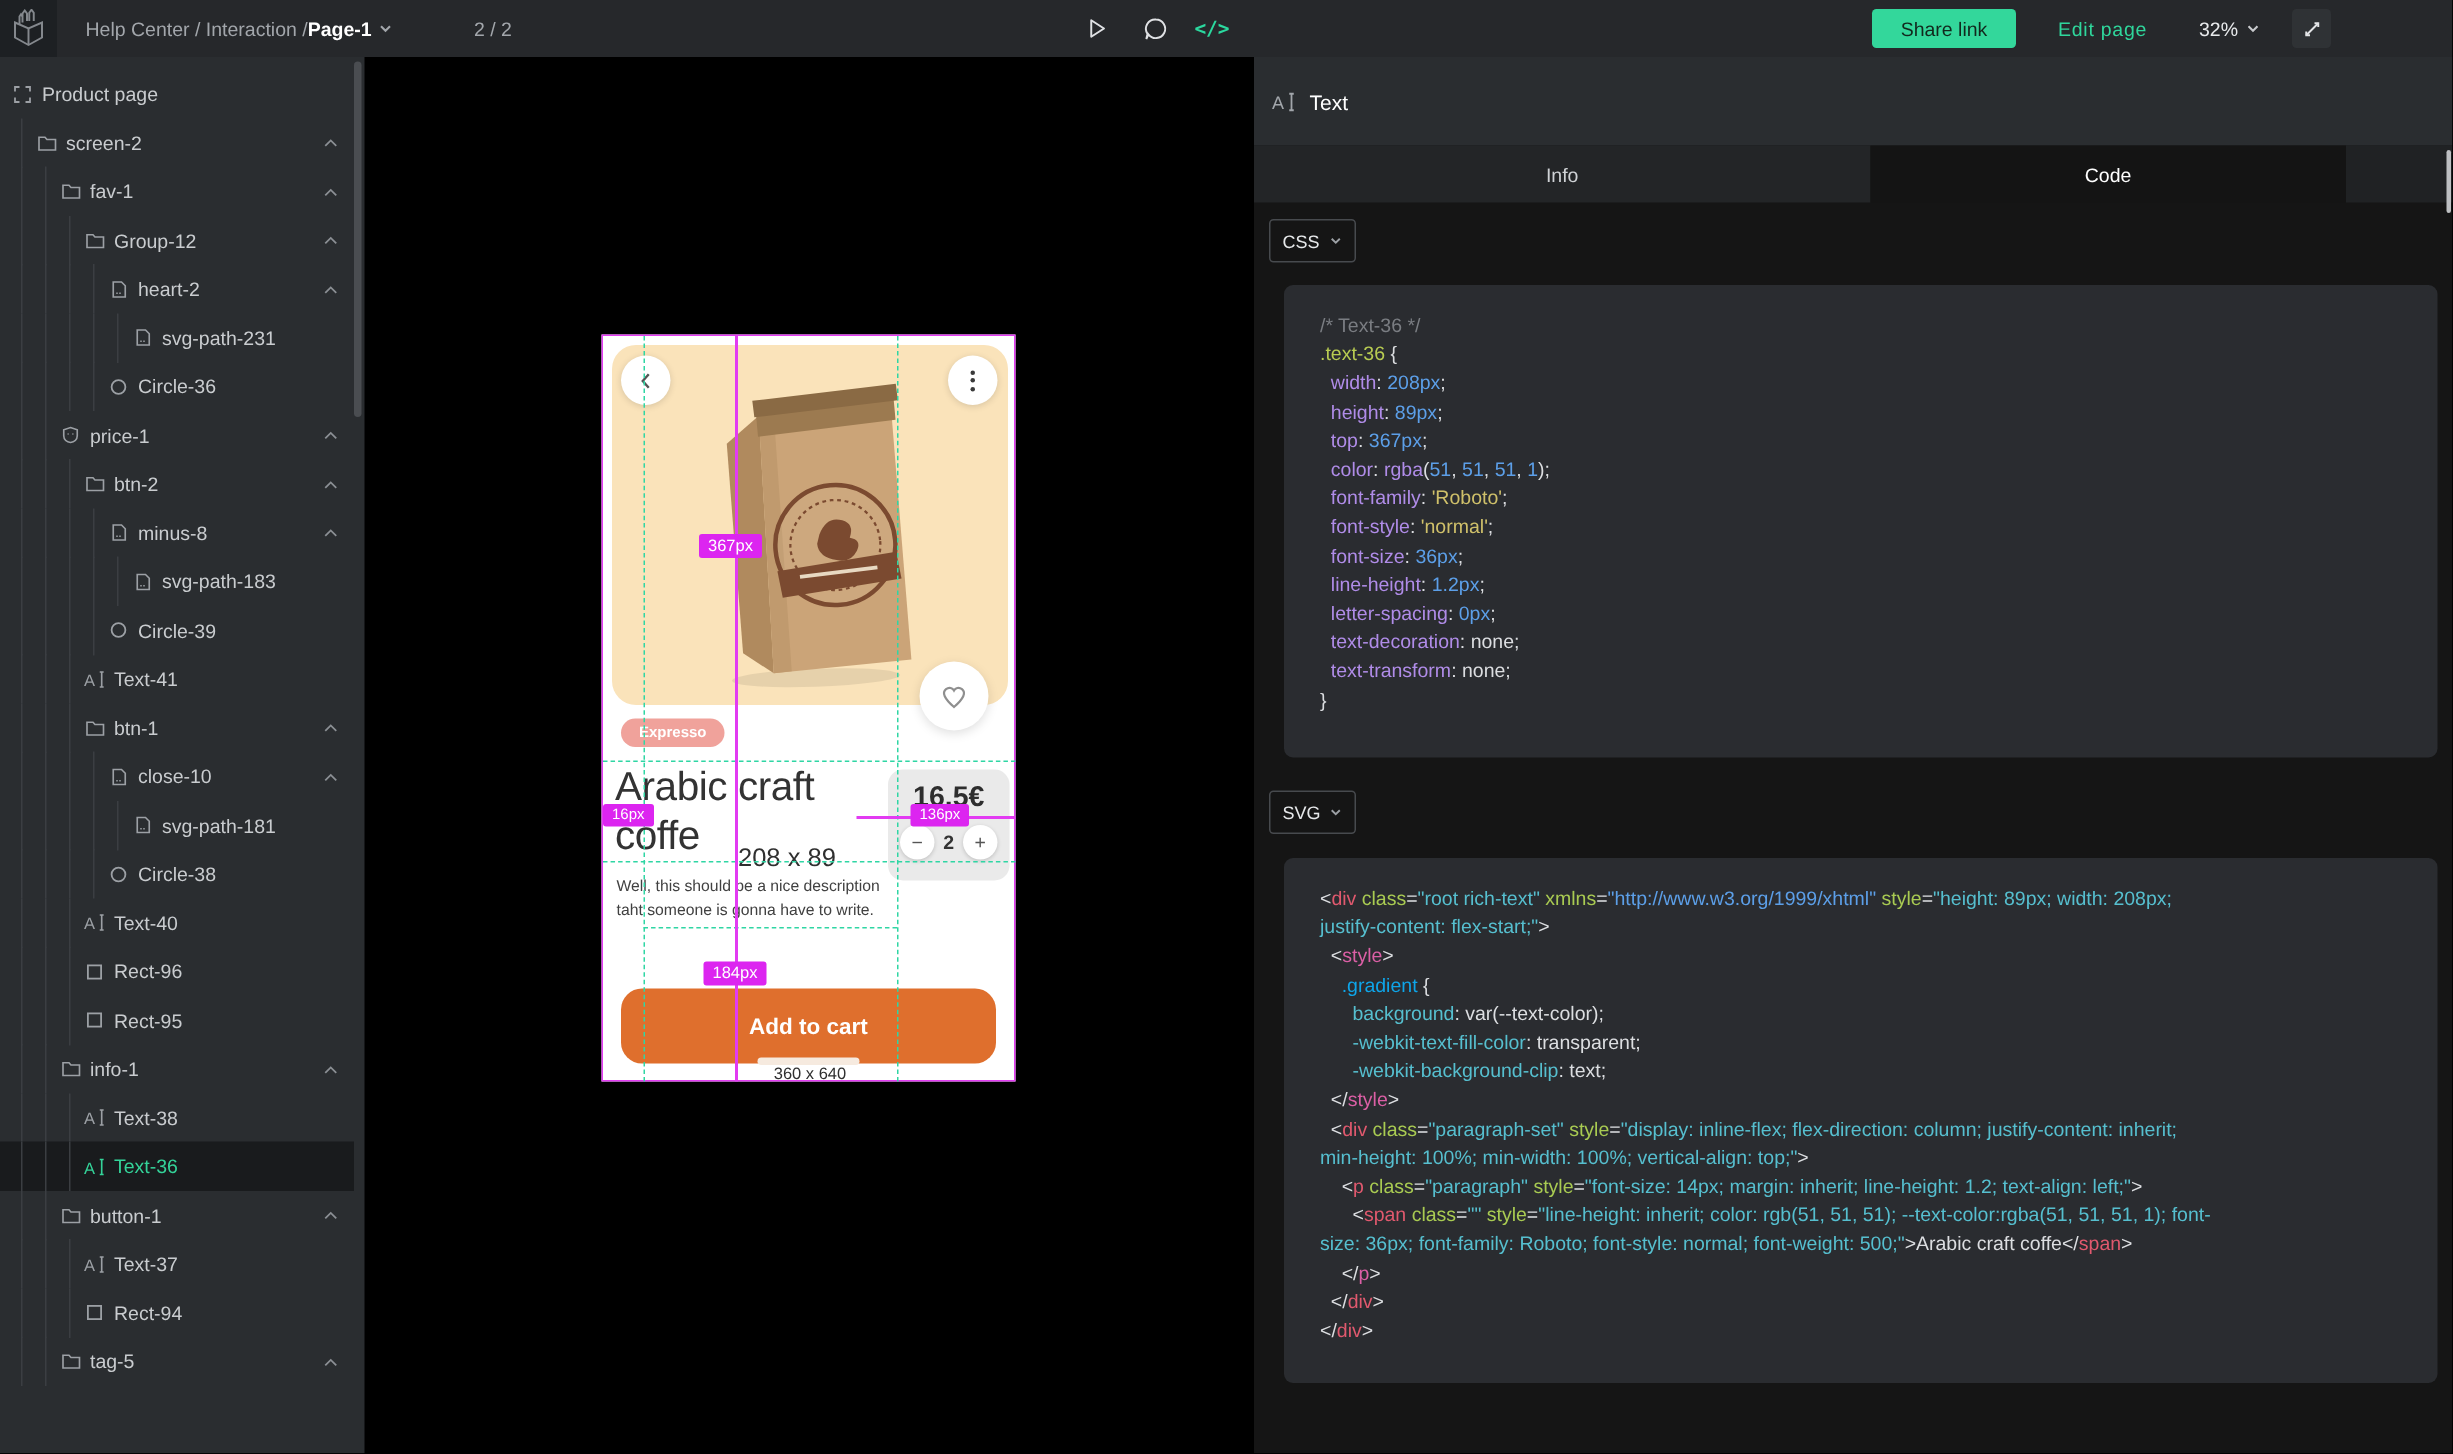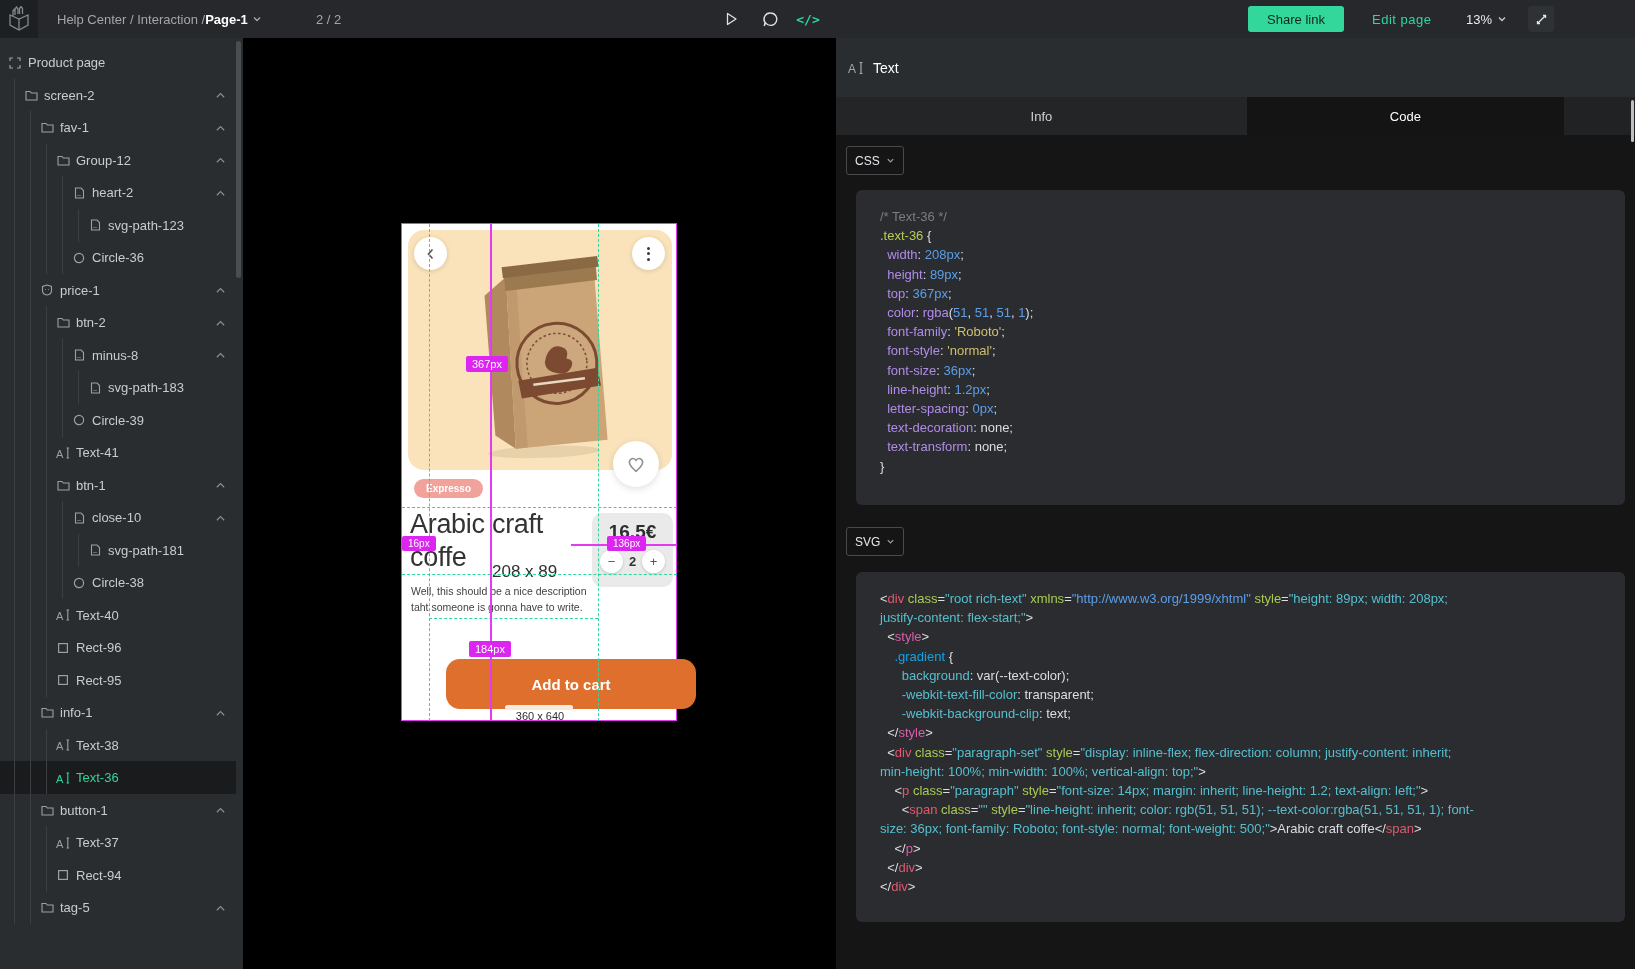--- a/index.html
+++ b/index.html
@@ -41,21 +41,21 @@
   .fav-btn { position:absolute; left:211px; top:217px; width:46px; height:46px; background:#fff; border-radius:50%; box-shadow:0 2px 7px rgba(0,0,0,.13); display:flex; align-items:center; justify-content:center; cursor:pointer; }
   .tag-pill { position:absolute; left:12px; top:255px; height:19px; padding:0 12px; background:#F0A29B; border-radius:10px; display:flex; align-items:center; font-size:10px; font-weight:bold; color:#FFFFFF; }
   .prod-title { position:absolute; left:8px; top:284px; width:168px; font-size:27px; line-height:33px; font-weight:500; color:#333333; letter-spacing:-.3px; }
   .size-label { position:absolute; font-size:17px; color:#2F2F2F; white-space:nowrap; }
   .price-box { position:absolute; left:190px; top:289px; width:81px; height:74px; background:#EAEAEA; border-radius:10px; }
   .price-val { position:absolute; left:0; top:8px; width:81px; text-align:center; font-size:19px; font-weight:bold; color:#2E2E2E; }
   .stepper { position:absolute; left:8px; top:36px; width:65px; height:24px; display:flex; align-items:center; justify-content:space-between; }
   .step-btn { width:23px; height:23px; background:#fff; border-radius:50%; box-shadow:0 1px 3px rgba(0,0,0,.18); border:none; font-size:13px; color:#555; display:flex; align-items:center; justify-content:center; cursor:pointer; font-family:inherit; }
   .qty { font-size:13px; font-weight:bold; color:#333; }
   .desc { position:absolute; left:9px; top:360px; width:210px; font-size:10.5px; line-height:15.5px; color:#414141; }
-  .cart-btn { position:absolute; left:12px; top:435px; width:250px; height:50px; background:#DF6F2D; border:none; border-radius:14px; font-size:15px; font-weight:bold; color:#FFFFFF; cursor:pointer; font-family:inherit;margin-left:32px; }
+  .cart-btn { position:absolute; left:12px; top:435px; width:250px; height:50px; background:#DF6F2D; border:none; border-radius:14px; font-size:15px; font-weight:bold; color:#FFFFFF; cursor:pointer; font-family:inherit; }
   .homebar { position:absolute; left:103px; top:481px; width:68px; height:5px; background:#F6EADF; border-radius:3px; }
   .screen-size { position:absolute; left:0; top:486px; width:276px; text-align:center; font-size:11px; color:#2F2F2F; }
 
   
   .vguide { position:absolute; top:224px; height:497px; width:0; border-left:1px dashed #2FD6A4; z-index:14; }
   .hguide { position:absolute; left:402px; width:275px; height:0; border-top:1px dashed #2FD6A4; z-index:14; }
   .vline  { position:absolute; top:224px; height:497px; width:2px; background:#E23BF2; z-index:15; }
   .hline  { position:absolute; height:2px; background:#E23BF2; z-index:15; }
   .mbadge { position:absolute; background:#DC25F0; color:#fff; font-size:10px; padding:2px 6px; border-radius:2px; z-index:16; white-space:nowrap; }
 
@@ -114,21 +114,21 @@
           <path d="M8.6 2 a6.2 6.2 0 1 1 -5 9.9 L2.2 15 l.8-3.4 A6.2 6.2 0 0 1 8.6 2 Z"></path>
         </svg>
     </div>
     <div class="tb-icon" style="left:793px">
       <span class="code-glyph">&lt;/&gt;</span>
     </div>
 
     <button class="share-btn">Share link</button>
     <div class="edit-link">Edit page</div>
     <div class="zoom-ctl">
-      <span>13%</span>
+      <span>32%</span>
       <svg width="10" height="10" viewBox="0 0 10 10" fill="none" stroke="#C7C9CC" stroke-width="1.4">
           <path d="M2 3.5 L5 6.5 L8 3.5"></path>
         </svg>
     </div>
     <div class="fullscreen-btn">
       <svg width="13" height="13" viewBox="0 0 13 13" fill="none" stroke="#E3E5E7" stroke-width="1.3">
         <path d="M8 2.5 h2.5 v2.5"></path>
           <path d="M10.5 2.5 L2.5 10.5"></path>
           <path d="M2.5 8 v2.5 h2.5"></path>
       </svg>
@@ -213,21 +213,21 @@
           <span class="guide" style="left: 30px;"></span>
           <span class="guide" style="left: 46px;"></span>
           <span class="guide" style="left: 62px;"></span>
           <span class="guide" style="left: 78px;"></span>
           <span class="ticon" style="left: 88px;">
             <svg width="11" height="12" viewBox="0 0 11 12" fill="none" stroke="currentColor" stroke-width="1.1">
               <path d="M1.5 1 H7 L9.5 3.5 V11 H1.5 Z"></path>
               <path d="M3.5 8.5 h4" stroke-dasharray="1,1"></path>
             </svg>
           </span>
-          <span class="tlabel" style="left: 108px;">svg-path-123</span>
+          <span class="tlabel" style="left: 108px;">svg-path-231</span>
         </div>
         <div class="trow" style="top: 203px;">
           <span class="guide" style="left: 14px;"></span>
           <span class="guide" style="left: 30px;"></span>
           <span class="guide" style="left: 46px;"></span>
           <span class="guide" style="left: 62px;"></span>
           <span class="ticon" style="left: 72px;">
             <svg width="12" height="12" viewBox="0 0 12 12" fill="none" stroke="currentColor" stroke-width="1.2">
               <circle cx="6" cy="6" r="4.6"></circle>
             </svg>

